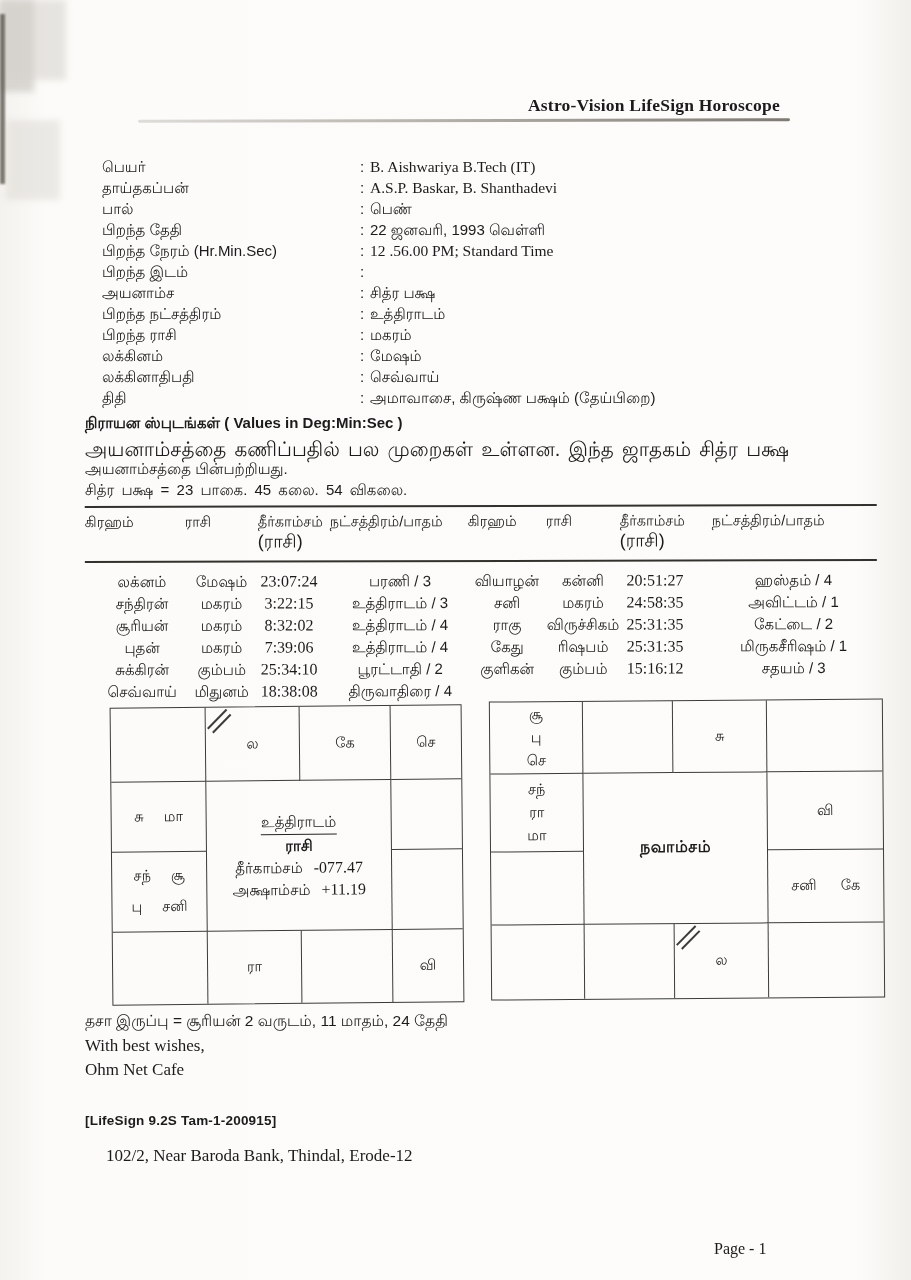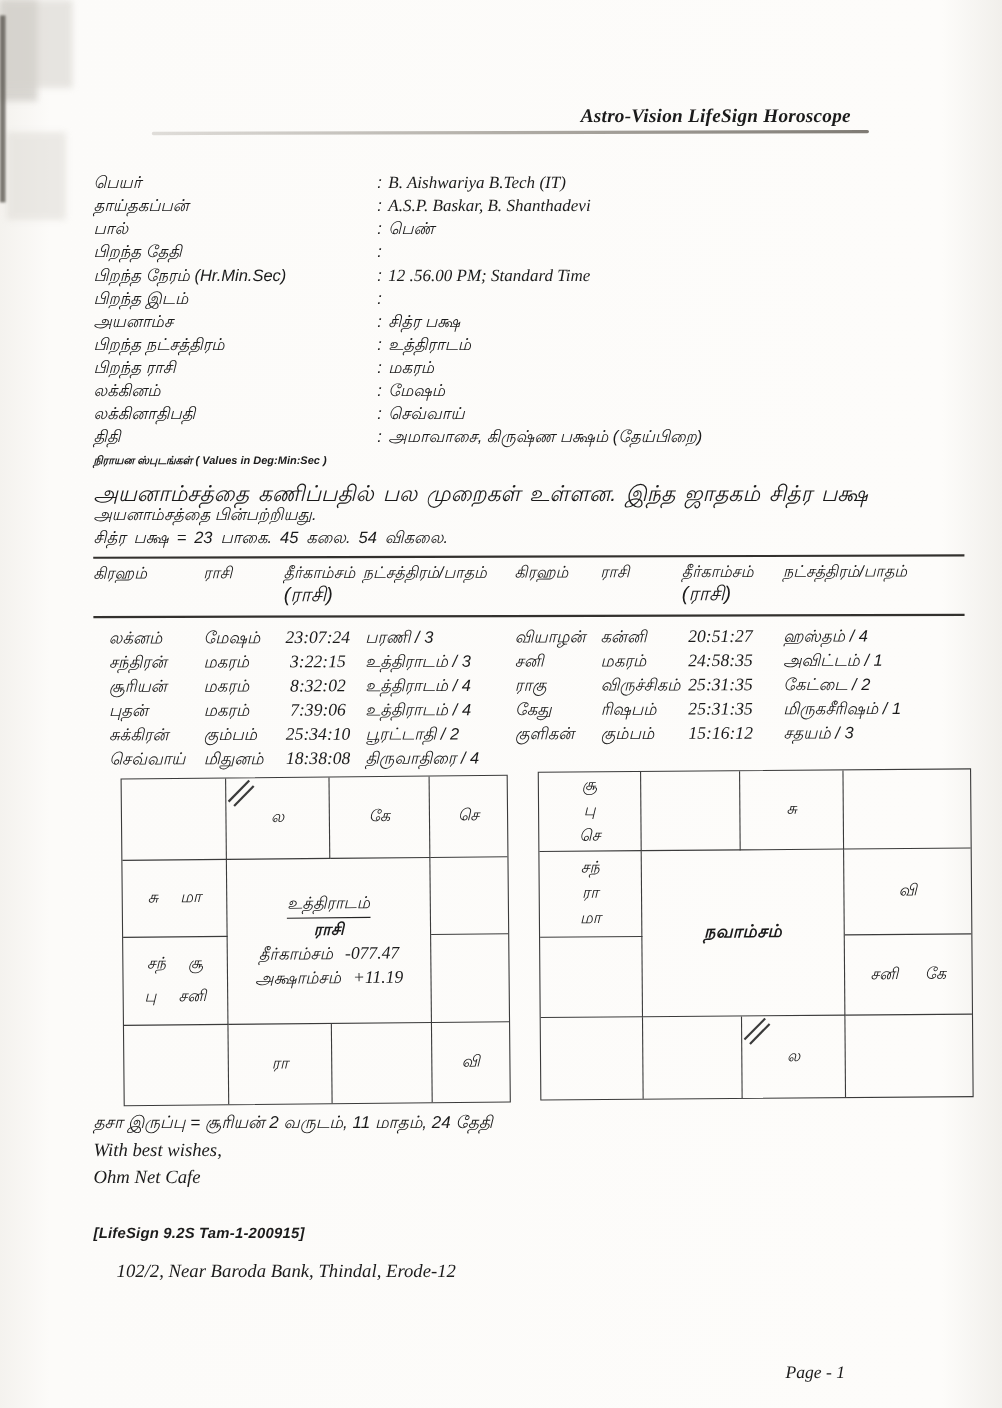--- a/index.html
+++ b/index.html
@@ -1,61 +1,61 @@
 <!DOCTYPE html>
 <html lang="ta"><head>
 <meta charset="utf-8">
 <style>
   * { box-sizing: border-box; }
   html,body { margin:0; padding:0; }
   body { background:#d9d9d9; font-family:"Liberation Sans", sans-serif; }
   .page {
     position:relative; width:911px; height:1280px; margin:0 auto;
     background:linear-gradient(to right,#f4f2ee 0%,#fcfbf9 5%,#fdfcfa 94%,#f1efeb 100%);
-    color:#1b1b1b; overflow:hidden;font-style:italic;
+    color:#1b1b1b; overflow:hidden;
   }
   
   .smudge { position:absolute; filter:blur(3px); }
   .smudge.s1 { left:0; top:8;  width:34px; height:92px;  background:#c9c6c0; opacity:.65; }
   .smudge.s2 { left:0; top:55; width:66px; height:80px;  background:#d5d2cc; opacity:.55; }
   .smudge.s3 { left:6px; top:120px; width:54px; height:80px; background:#dbd8d2; opacity:.5; }
   .edge-line { position:absolute; left:0; top:14px; width:5px; height:170px; background:#55514a; opacity:.75; filter:blur(1px); }
   .title-underline { position:absolute; left:138px; top:119px; width:652px; height:3px;
     background:linear-gradient(to right, rgba(158,152,143,.30), rgba(122,116,106,.55) 45%, rgba(95,90,82,.8));
     transform:rotate(-.15deg); border-radius:2px; }
 
   .title { position:absolute; left:528px; top:95px; font-family:"Liberation Serif", serif;
     font-weight:bold; font-size:17.5px; letter-spacing:.2px; }
 
   
-  .info { position:absolute; left:85px; top:156px; width:760px; }
+  .info { position:absolute; left:102px; top:156px; width:760px; }
   .info-row { display:flex; height:21px; line-height:21px; font-size:15px; }
   .info-row .lbl { width:258px; flex:0 0 auto; }
   .info-row .sep { width:10px; flex:0 0 auto; }
   .info-row .val { flex:1; }
   .serif { font-family:"Liberation Serif", serif; font-size:15.5px; }
 
   
-  .sputa-head { position:absolute; left:85px; top:414px; font-size:10px; font-weight:bold; }
+  .sputa-head { position:absolute; left:85px; top:414px; font-size:15px; font-weight:bold; }
   .sputa-p1 { position:absolute; left:85px; top:438px; width:704px; font-size:20px;
     text-align:justify; text-align-last:justify; }
   .sputa-p2 { position:absolute; left:85px; top:460px; font-size:15px; }
   .sputa-eq { position:absolute; left:85px; top:481px; font-size:15px; word-spacing:3px; }
 
   
   .ptable { position:absolute; left:85px; top:505px; width:792px; transform:rotate(-.15deg); }
   .rule { height:2.4px; background:#33312e; }
   .rule.mid { height:1.8px; margin-top:2px; }
   .phead { display:grid; grid-template-columns:100px 73px 72px 138px 78px 74px 80px 175px;
     padding:6px 0 4px 0; font-size:14.5px; }
   .phead .h { white-space:nowrap; }
   .phead .h .sub { display:block; font-size:18px; }
   .pbody { display:grid; grid-template-columns:100px 73px 72px 138px 78px 74px 80px 175px;
     grid-auto-rows:22px; padding-top:8px; font-size:15px; }
-  .pbody .td { white-space:nowrap; line-height:22px; }
+  .pbody .td { white-space:nowrap; line-height:22px;text-align:center; }
   .pbody .td.ind { padding-left:14px; }
   .pbody .td.deg { font-family:"Liberation Serif", serif; font-size:16px; text-align:center; padding-right:10px; }
   .pbody .td.star { padding-left:2px; }
   .pbody .td.star2 { padding-left:12px; }
 
   
   .chart { position:absolute; display:grid; border:1.6px solid #3b3b3b; background:transparent; }
   .chart .cell { position:relative; border-right:1.4px solid #3b3b3b; border-bottom:1.4px solid #3b3b3b;
     font-size:14.5px; display:flex; align-items:center; justify-content:center; }
   .chart .cell.noR { border-right:none; }
@@ -114,20 +114,21 @@
         <span class="val serif">A.S.P. Baskar,  B. Shanthadevi</span>
       </div>
     <div class="info-row">
         <span class="lbl">பால்</span>
         <span class="sep">:</span>
         <span class="val">பெண்</span>
       </div>
     <div class="info-row">
         <span class="lbl">பிறந்த தேதி</span>
         <span class="sep">:</span>
+        <span class="val">22 ஜனவரி, 1993  வெள்ளி</span>
       </div>
     <div class="info-row">
         <span class="lbl">பிறந்த நேரம் (Hr.Min.Sec)</span>
         <span class="sep">:</span>
         <span class="val serif">12 .56.00 PM; Standard Time</span>
       </div>
     <div class="info-row">
         <span class="lbl">பிறந்த இடம்</span>
         <span class="sep">:</span>
       </div>

